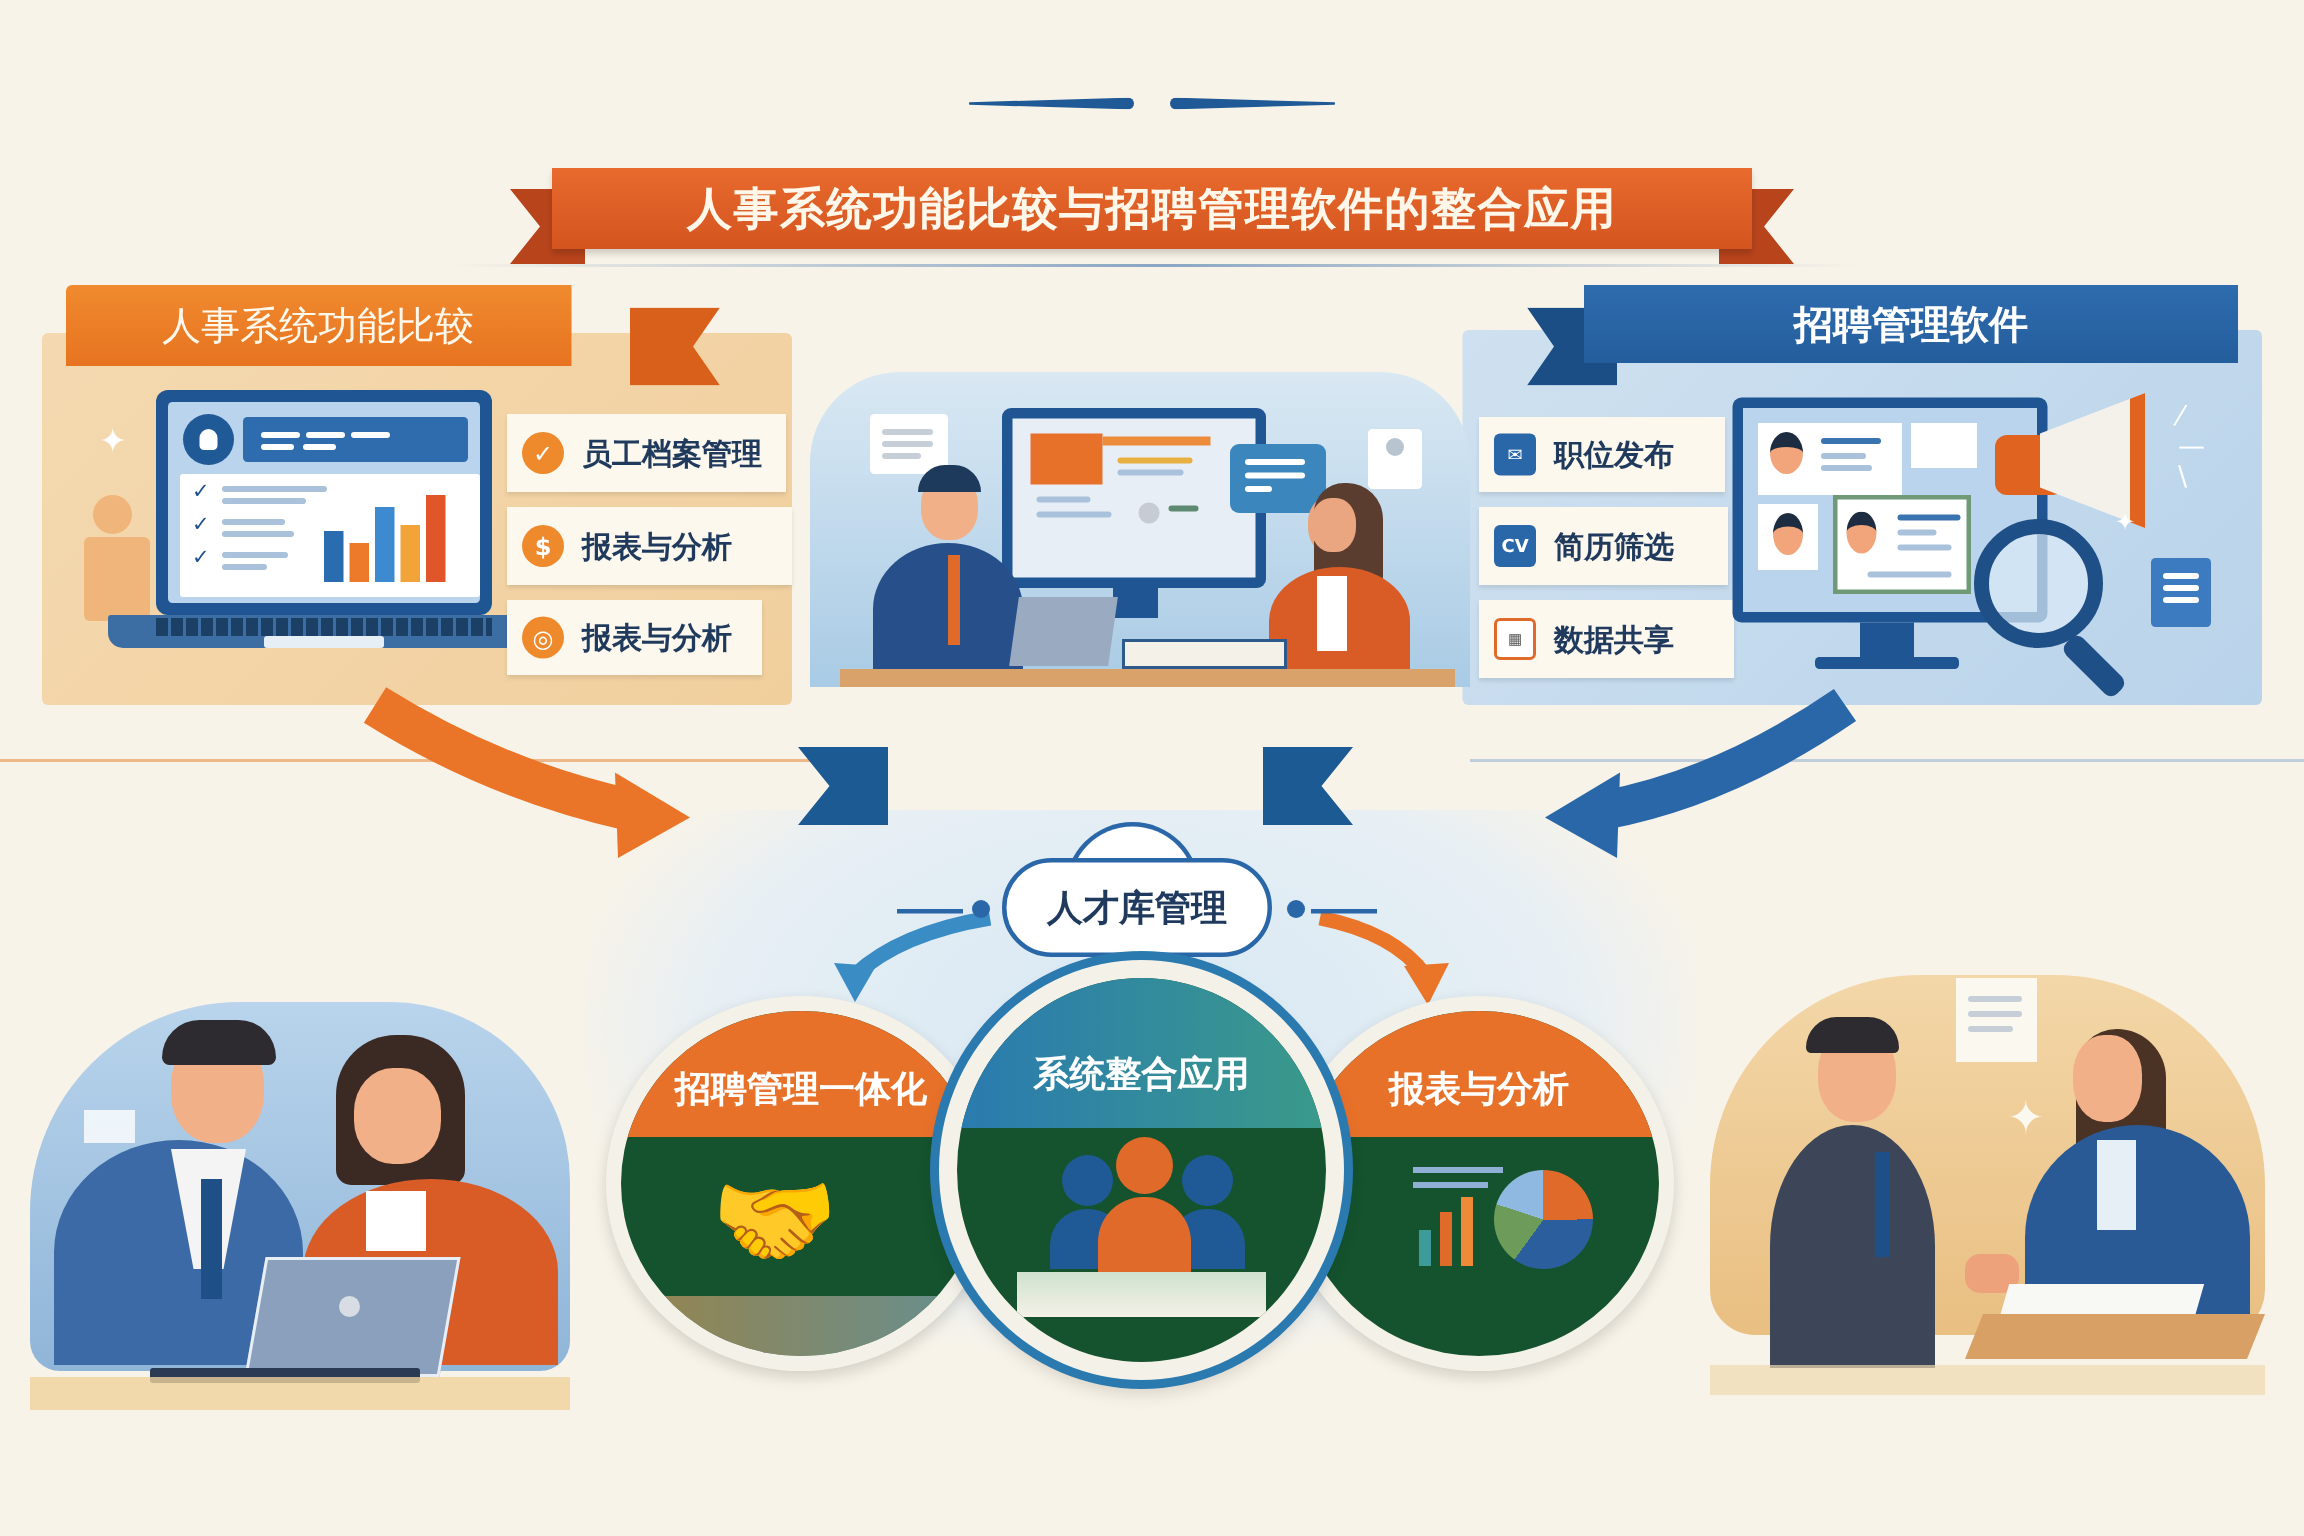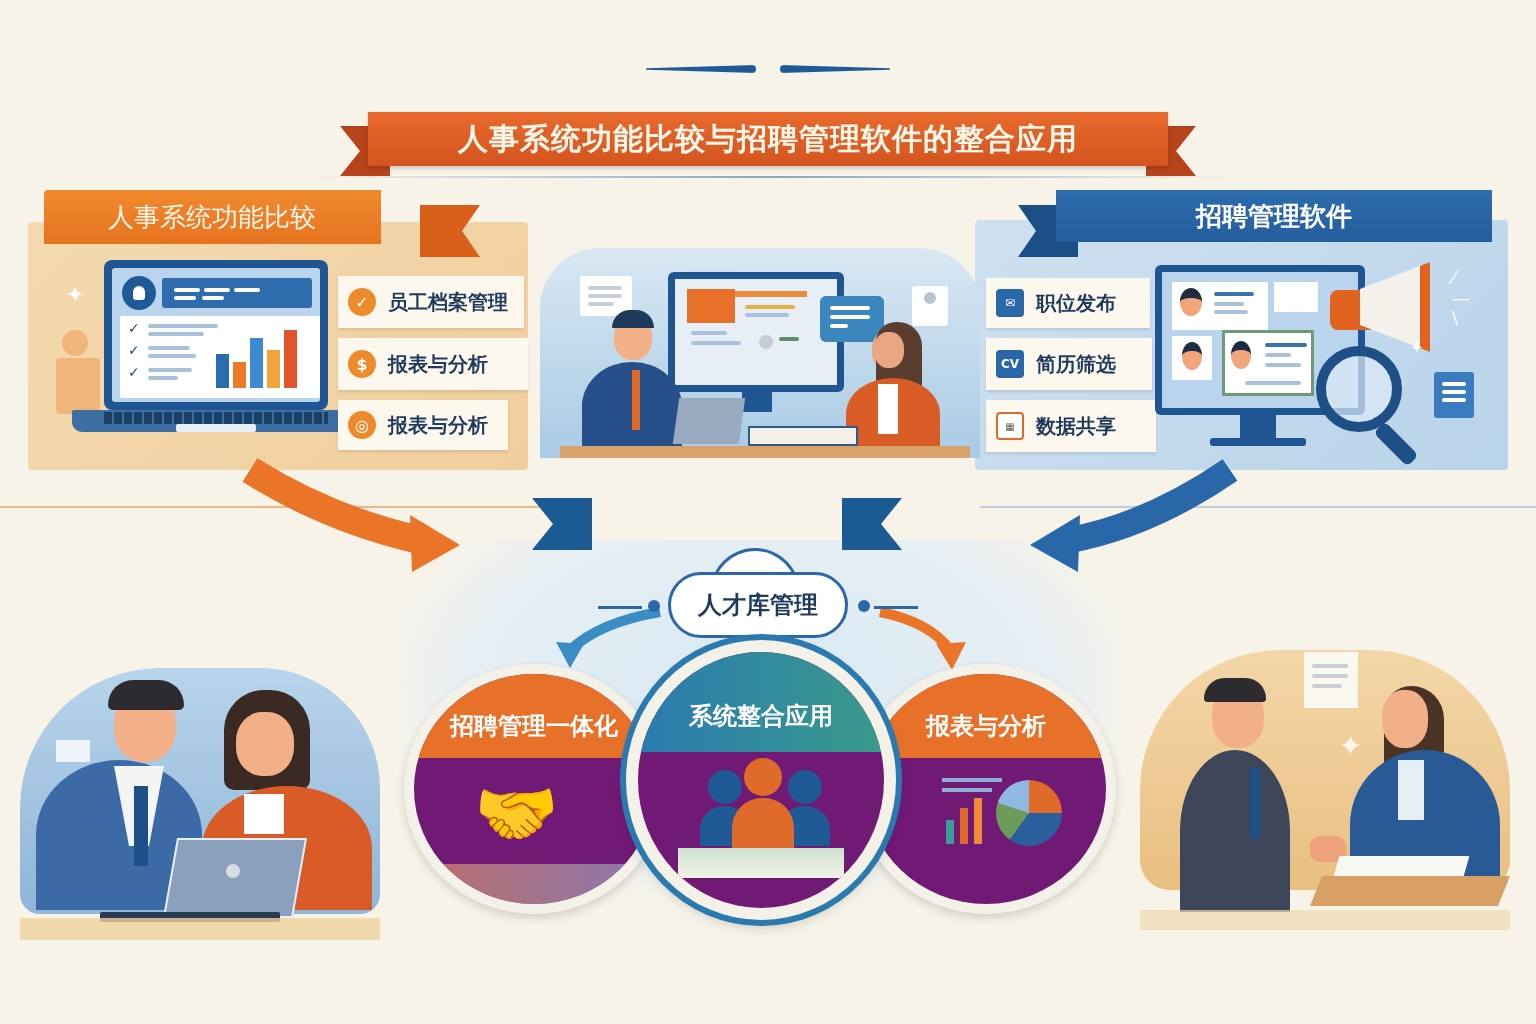--- a/index.html
+++ b/index.html
@@ -85,21 +85,21 @@
 
   .cloud-zone { left: 390px; top: 540px; width: 740px; height: 360px; background: radial-gradient(ellipse at 50% 40%, #d7e8f4 0%, #e7eff4 55%, rgba(248,243,232,0) 75%); }
 
   .cloud { left: 668px; top: 572px; width: 180px; height: 66px; background: #fff; border: 3px solid #2a67a8; border-radius: 34px;
     display: flex; align-items: center; justify-content: center; font-size: 24px; font-weight: bold; color: #1f3a5c; }
   .cloud-bump { left: 710px; top: 548px; width: 90px; height: 60px; background: #fff; border: 3px solid #2a67a8; border-bottom: none; border-radius: 45px 45px 0 0; }
   .conn { height: 3px; background: #2a67a8; }
   .dot { width: 12px; height: 12px; border-radius: 50%; background: #2a67a8; }
 
   
-  .circle { border-radius: 50%; background: #701a75; box-shadow: 0 4px 10px rgba(0,0,0,0.15); overflow: hidden; text-decoration: underline; }
+  .circle { border-radius: 50%; background: #14532d; box-shadow: 0 4px 10px rgba(0,0,0,0.15); overflow: hidden; text-decoration: underline; }
   .circle .cap { position: absolute; left: 0; right: 0; top: 0; display: flex; align-items: flex-end; justify-content: center; color: #fff; font-weight: bold; font-size: 24px; }
 
   
   .scene-bl { left: 20px; top: 668px; width: 360px; height: 246px; background: linear-gradient(#b9d4ec, #8fb5d8); border-radius: 140px 120px 20px 20px; }
   .scene-br { left: 1140px; top: 650px; width: 370px; height: 240px; background: linear-gradient(#f3d7a8, #e9bf82); border-radius: 140px 140px 30px 30px; }
 
   .arrow-svg { position: absolute; left: 0; top: 0; width: 1536px; height: 1024px; pointer-events: none; }
 </style>
 </head>
 <body>

